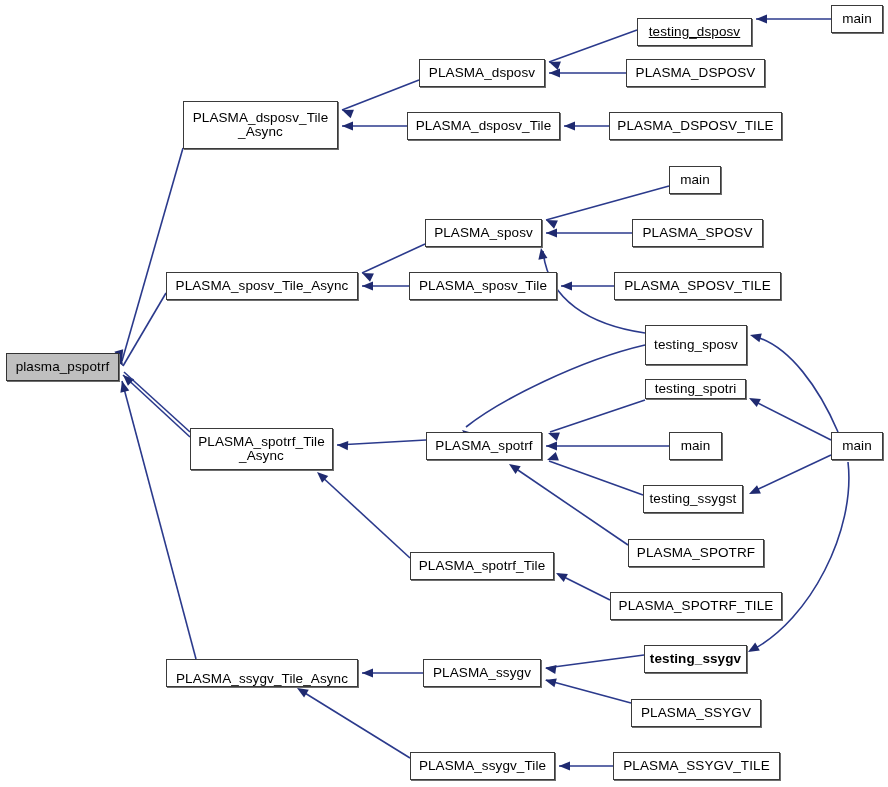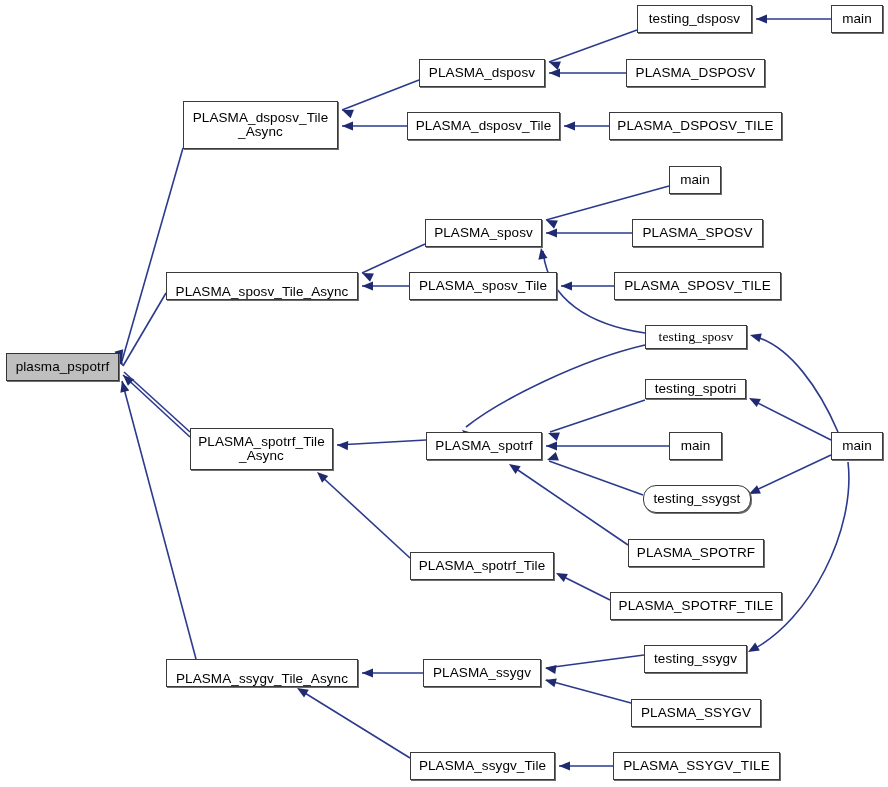--- a/index.html
+++ b/index.html
@@ -199,43 +199,43 @@
       </g>
       <g>
         <path d="M 613 766 L 559 766" class="edge-line"></path>
         <polygon points="0,0 -11,-4.6 -11,4.6" class="edge-head" transform="translate(559,766) rotate(180)"></polygon>
       </g>
     </svg>
   <div id="nodes-layer">
       <div class="node-box highlight" style="left: 6px; top: 353px; width: 113px; height: 28px;"><span class="node-label">plasma_pspotrf</span></div>
       <div class="node-box" style="left: 183px; top: 101px; width: 155px; height: 48px;"><span class="node-label">PLASMA_dsposv_Tile
 _Async</span></div>
-      <div class="node-box" style="left: 166px; top: 272px; width: 192px; height: 28px; align-items: flex-end;"><span class="node-label">PLASMA_sposv_Tile_Async</span></div>
+      <div class="node-box" style="left: 166px; top: 272px; width: 192px; height: 28px;"><span class="node-label">PLASMA_sposv_Tile_Async</span></div>
       <div class="node-box" style="left: 190px; top: 428px; width: 143px; height: 42px;"><span class="node-label">PLASMA_spotrf_Tile
 _Async</span></div>
       <div class="node-box" style="left: 166px; top: 659px; width: 192px; height: 28px; align-items: flex-end;"><span class="node-label">PLASMA_ssygv_Tile_Async</span></div>
       <div class="node-box" style="left: 419px; top: 59px; width: 126px; height: 28px;"><span class="node-label">PLASMA_dsposv</span></div>
       <div class="node-box" style="left: 407px; top: 112px; width: 153px; height: 28px;"><span class="node-label">PLASMA_dsposv_Tile</span></div>
       <div class="node-box" style="left: 425px; top: 219px; width: 117px; height: 28px;"><span class="node-label">PLASMA_sposv</span></div>
       <div class="node-box" style="left: 409px; top: 272px; width: 148px; height: 28px;"><span class="node-label">PLASMA_sposv_Tile</span></div>
       <div class="node-box" style="left: 426px; top: 432px; width: 116px; height: 28px;"><span class="node-label">PLASMA_spotrf</span></div>
       <div class="node-box" style="left: 410px; top: 552px; width: 144px; height: 28px;"><span class="node-label">PLASMA_spotrf_Tile</span></div>
       <div class="node-box" style="left: 423px; top: 659px; width: 118px; height: 28px;"><span class="node-label">PLASMA_ssygv</span></div>
       <div class="node-box" style="left: 410px; top: 752px; width: 145px; height: 28px;"><span class="node-label">PLASMA_ssygv_Tile</span></div>
-      <div class="node-box" style="left: 637px; top: 5px; width: 115px; height: 28px;"><span class="node-label">testing_dsposv</span></div>
+      <div class="node-box" style="left: 637px; top: 18px; width: 115px; height: 28px; text-decoration: underline;"><span class="node-label">testing_dsposv</span></div>
       <div class="node-box" style="left: 831px; top: 5px; width: 52px; height: 28px;"><span class="node-label">main</span></div>
       <div class="node-box" style="left: 626px; top: 59px; width: 139px; height: 28px;"><span class="node-label">PLASMA_DSPOSV</span></div>
       <div class="node-box" style="left: 609px; top: 112px; width: 173px; height: 28px;"><span class="node-label">PLASMA_DSPOSV_TILE</span></div>
       <div class="node-box" style="left: 669px; top: 166px; width: 52px; height: 28px;"><span class="node-label">main</span></div>
       <div class="node-box" style="left: 632px; top: 219px; width: 131px; height: 28px;"><span class="node-label">PLASMA_SPOSV</span></div>
       <div class="node-box" style="left: 614px; top: 272px; width: 167px; height: 28px;"><span class="node-label">PLASMA_SPOSV_TILE</span></div>
-      <div class="node-box" style="left: 645px; top: 325px; width: 102px; height: 24px; font-family: Liberation Serif, serif;"><span class="node-label">testing_sposv</span></div>
+      <div class="node-box" style="left: 645px; top: 325px; width: 102px; height: 40px;"><span class="node-label">testing_sposv</span></div>
       <div class="node-box" style="left: 645px; top: 379px; width: 101px; height: 20px;"><span class="node-label">testing_spotri</span></div>
       <div class="node-box" style="left: 669px; top: 432px; width: 53px; height: 28px;"><span class="node-label">main</span></div>
-      <div class="node-box" style="left: 643px; top: 485px; width: 108px; height: 28px; border-radius: 13px;"><span class="node-label">testing_ssygst</span></div>
+      <div class="node-box" style="left: 643px; top: 485px; width: 100px; height: 28px;"><span class="node-label">testing_ssygst</span></div>
       <div class="node-box" style="left: 628px; top: 539px; width: 136px; height: 28px;"><span class="node-label">PLASMA_SPOTRF</span></div>
       <div class="node-box" style="left: 610px; top: 592px; width: 172px; height: 28px;"><span class="node-label">PLASMA_SPOTRF_TILE</span></div>
       <div class="node-box" style="left: 831px; top: 432px; width: 52px; height: 28px;"><span class="node-label">main</span></div>
-      <div class="node-box" style="left: 644px; top: 645px; width: 103px; height: 28px;"><span class="node-label">testing_ssygv</span></div>
+      <div class="node-box" style="left: 644px; top: 645px; width: 103px; height: 28px; font-weight: bold;"><span class="node-label">testing_ssygv</span></div>
       <div class="node-box" style="left: 631px; top: 699px; width: 130px; height: 28px;"><span class="node-label">PLASMA_SSYGV</span></div>
       <div class="node-box" style="left: 613px; top: 752px; width: 167px; height: 28px;"><span class="node-label">PLASMA_SSYGV_TILE</span></div>
     </div>
 </div>
 
 </body></html>

